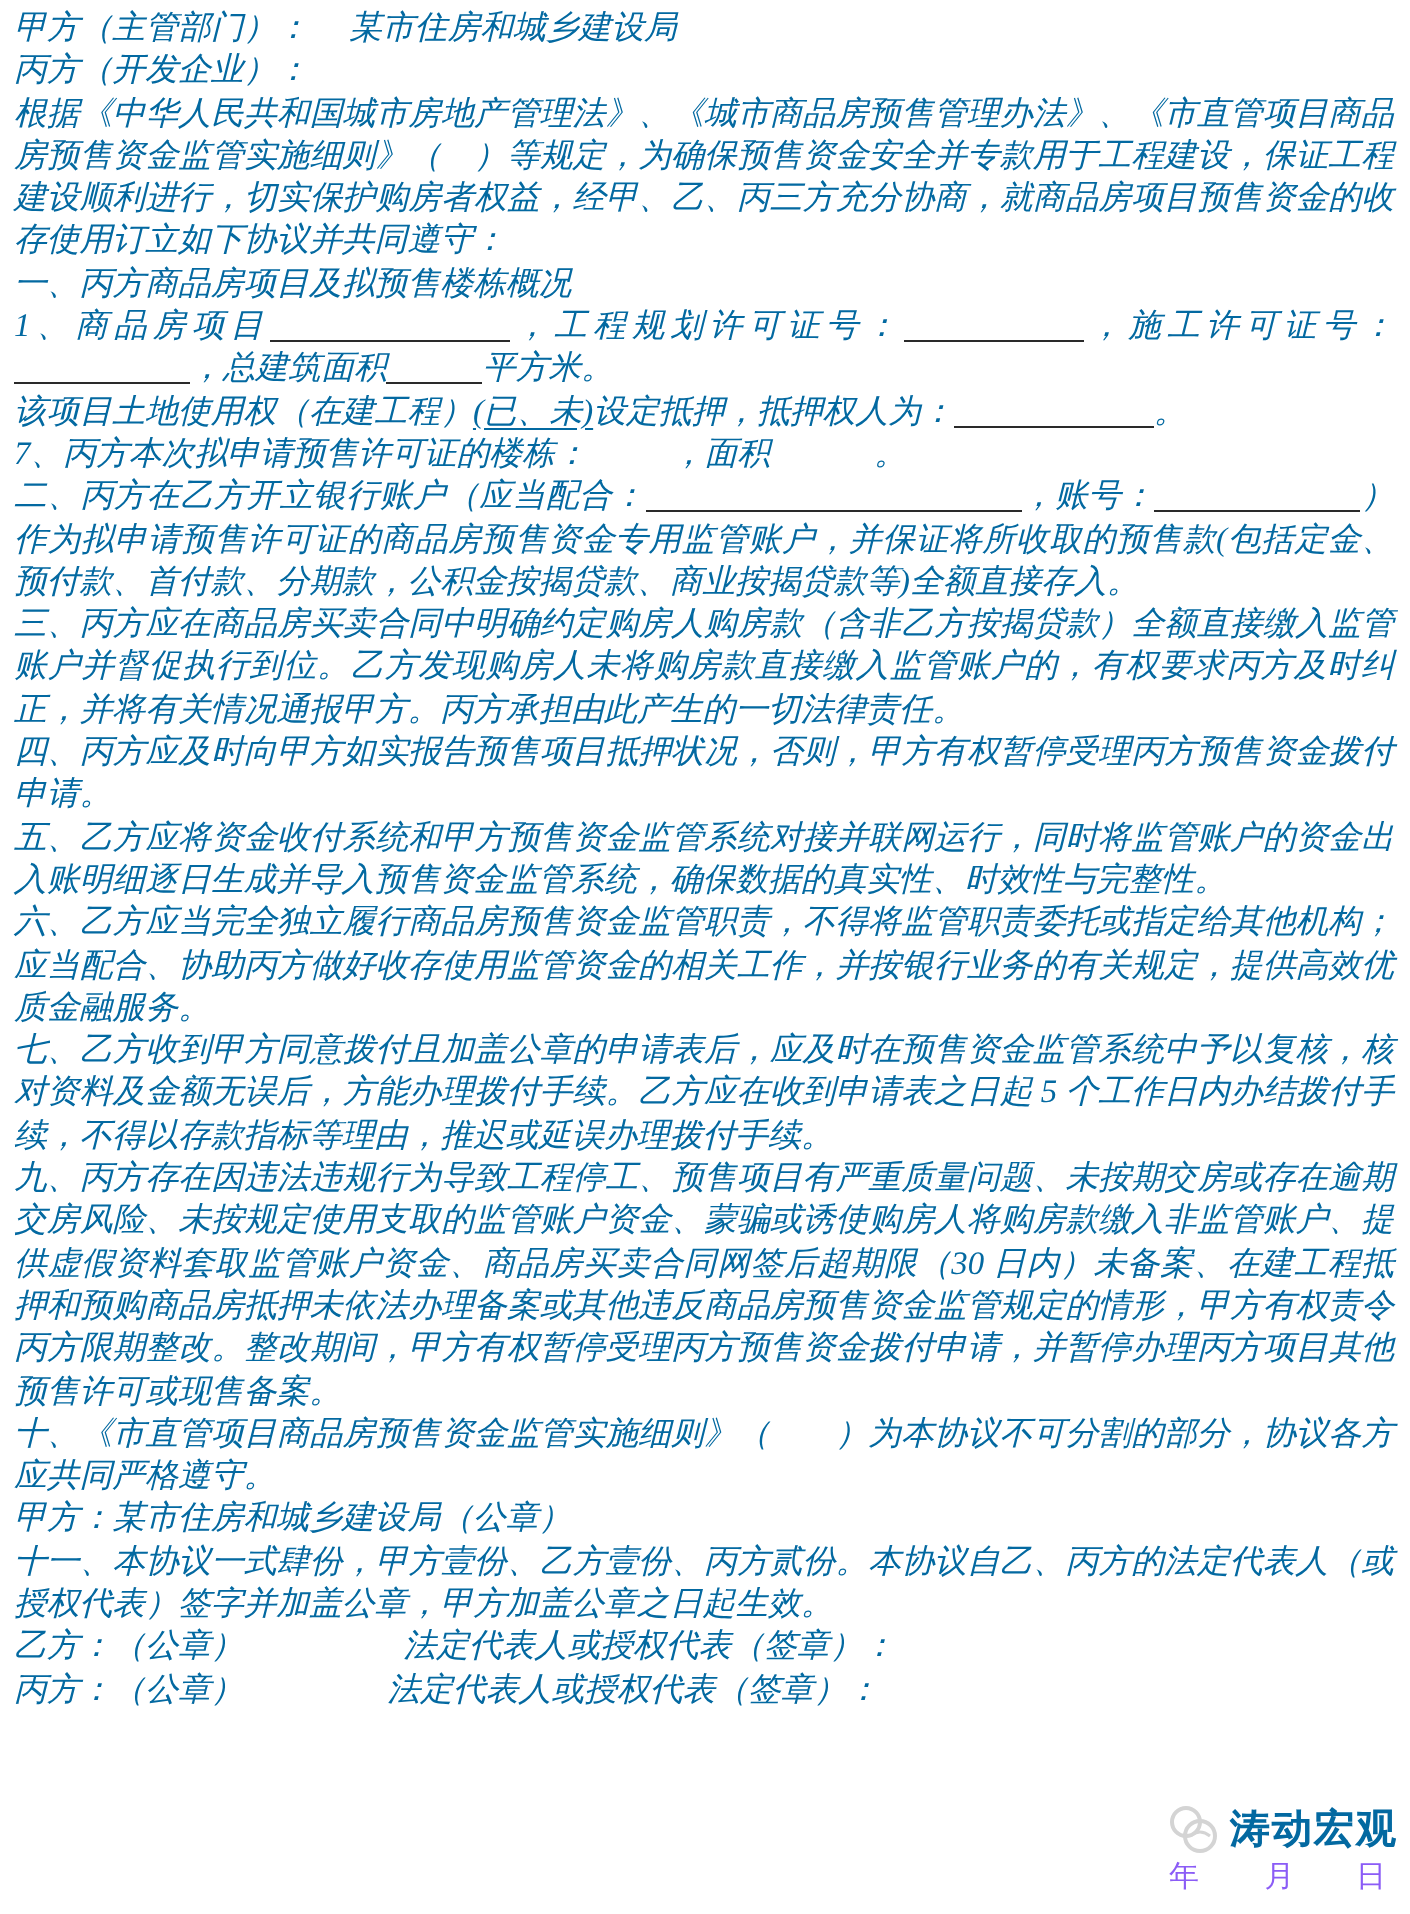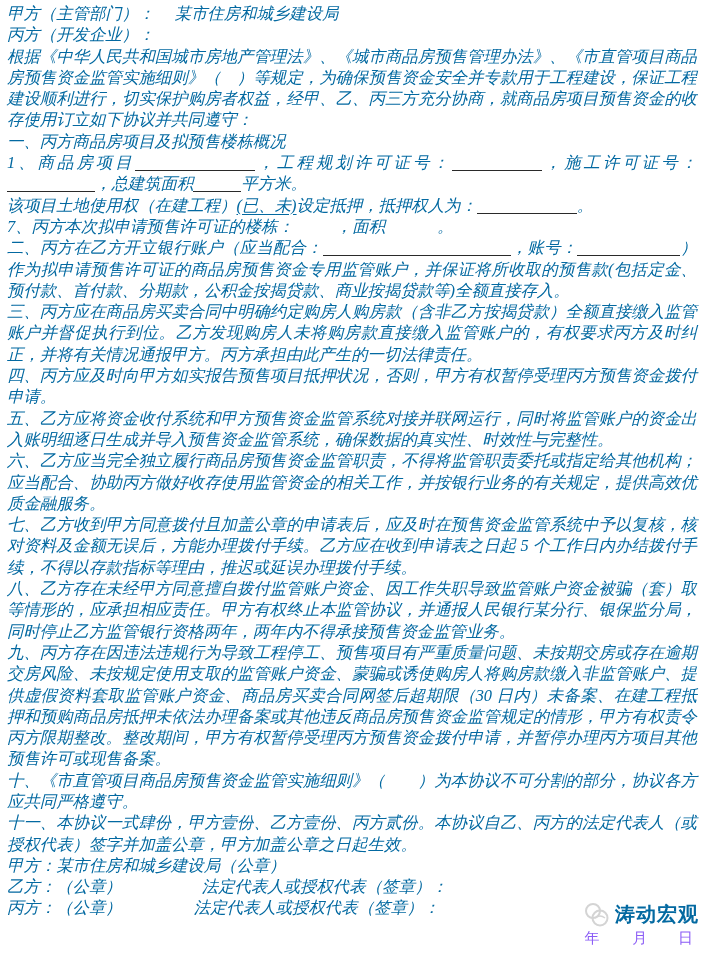--- a/index.html
+++ b/index.html
@@ -59,25 +59,24 @@
     <p class="para"><span>一、丙方商品房项目及拟预售楼栋概况</span></p>
     <p class="para"><span>1、商品房项目</span><span class="blank" style="width: 120px;"></span><span>，工程规划许可证号：</span><span class="blank" style="width: 90px;"></span><span>，施工许可证号：</span><span class="blank" style="width: 88px;"></span><span>，总建筑面积</span><span class="blank" style="width: 48px;"></span><span>平方米。</span></p>
     <p class="para"><span>该项目土地使用权（在建工程）</span><span class="u">(已、未)</span><span>设定抵押，抵押权人为：</span><span class="blank" style="width: 100px;"></span><span>。</span></p>
     <p class="para"><span>7、丙方本次拟申请预售许可证的楼栋：</span><span class="gap" style="width: 42px;"></span><span>，面积</span><span class="gap" style="width: 52px;"></span><span>。</span></p>
     <p class="para"><span>二、丙方在乙方开立银行账户（应当配合：</span><span class="blank" style="width: 188px;"></span><span>，账号：</span><span class="blank" style="width: 103px;"></span><span>）作为拟申请预售许可证的商品房预售资金专用监管账户，并保证将所收取的预售款(包括定金、预付款、首付款、分期款，公积金按揭贷款、商业按揭贷款等)全额直接存入。</span></p>
     <p class="para"><span>三、丙方应在商品房买卖合同中明确约定购房人购房款（含非乙方按揭贷款）全额直接缴入监管账户并督促执行到位。乙方发现购房人未将购房款直接缴入监管账户的，有权要求丙方及时纠正，并将有关情况通报甲方。丙方承担由此产生的一切法律责任。</span></p>
     <p class="para"><span>四、丙方应及时向甲方如实报告预售项目抵押状况，否则，甲方有权暂停受理丙方预售资金拨付申请。</span></p>
     <p class="para"><span>五、乙方应将资金收付系统和甲方预售资金监管系统对接并联网运行，同时将监管账户的资金出入账明细逐日生成并导入预售资金监管系统，确保数据的真实性、时效性与完整性。</span></p>
     <p class="para"><span>六、乙方应当完全独立履行商品房预售资金监管职责，不得将监管职责委托或指定给其他机构；应当配合、协助丙方做好收存使用监管资金的相关工作，并按银行业务的有关规定，提供高效优质金融服务。</span></p>
     <p class="para"><span>七、乙方收到甲方同意拨付且加盖公章的申请表后，应及时在预售资金监管系统中予以复核，核对资料及金额无误后，方能办理拨付手续。乙方应在收到申请表之日起 5 个工作日内办结拨付手续，不得以存款指标等理由，推迟或延误办理拨付手续。</span></p>
-    <p class="para"><span>八、乙方存在未经甲方同意擅自拨付监管账户资金、因工作失职导致监管账户资金被骗（套）取等情形的，应承担相应责任。甲方有权终止本监管协议，并通报人民银行某分行、银保监分局，同时停止乙方监管银行资格两年，两年内不得承接预售资金监管业务。</span></p>
     <p class="para"><span>九、丙方存在因违法违规行为导致工程停工、预售项目有严重质量问题、未按期交房或存在逾期交房风险、未按规定使用支取的监管账户资金、蒙骗或诱使购房人将购房款缴入非监管账户、提供虚假资料套取监管账户资金、商品房买卖合同网签后超期限（30 日内）未备案、在建工程抵押和预购商品房抵押未依法办理备案或其他违反商品房预售资金监管规定的情形，甲方有权责令丙方限期整改。整改期间，甲方有权暂停受理丙方预售资金拨付申请，并暂停办理丙方项目其他预售许可或现售备案。</span></p>
     <p class="para"><span>十、《市直管项目商品房预售资金监管实施细则》（　　）为本协议不可分割的部分，协议各方应共同严格遵守。</span></p>
+    <p class="para"><span>甲方：某市住房和城乡建设局（公章）</span></p>
     <p class="para"><span>十一、本协议一式肆份，甲方壹份、乙方壹份、丙方贰份。本协议自乙、丙方的法定代表人（或授权代表）签字并加盖公章，甲方加盖公章之日起生效。</span></p>
-    <p class="para"><span>甲方：某市住房和城乡建设局（公章）</span></p>
     <p class="para"><span>乙方：（公章）</span><span class="gap" style="width: 80px;"></span><span>法定代表人或授权代表（签章）：</span></p>
     <p class="para"><span>丙方：（公章）</span><span class="gap" style="width: 72px;"></span><span>法定代表人或授权代表（签章）：</span></p>
   </div>
 
 <div class="watermark">
   <svg width="27" height="25" viewBox="0 0 27 25">
     <circle cx="9" cy="9" r="7" fill="none" stroke="#d4d4d4" stroke-width="2"></circle>
     <circle cx="16" cy="16" r="7.5" fill="none" stroke="#d4d4d4" stroke-width="2"></circle>
     <path d="M11 16 q5 -4 10 0" fill="none" stroke="#d4d4d4" stroke-width="1.5"></path>
   </svg>

